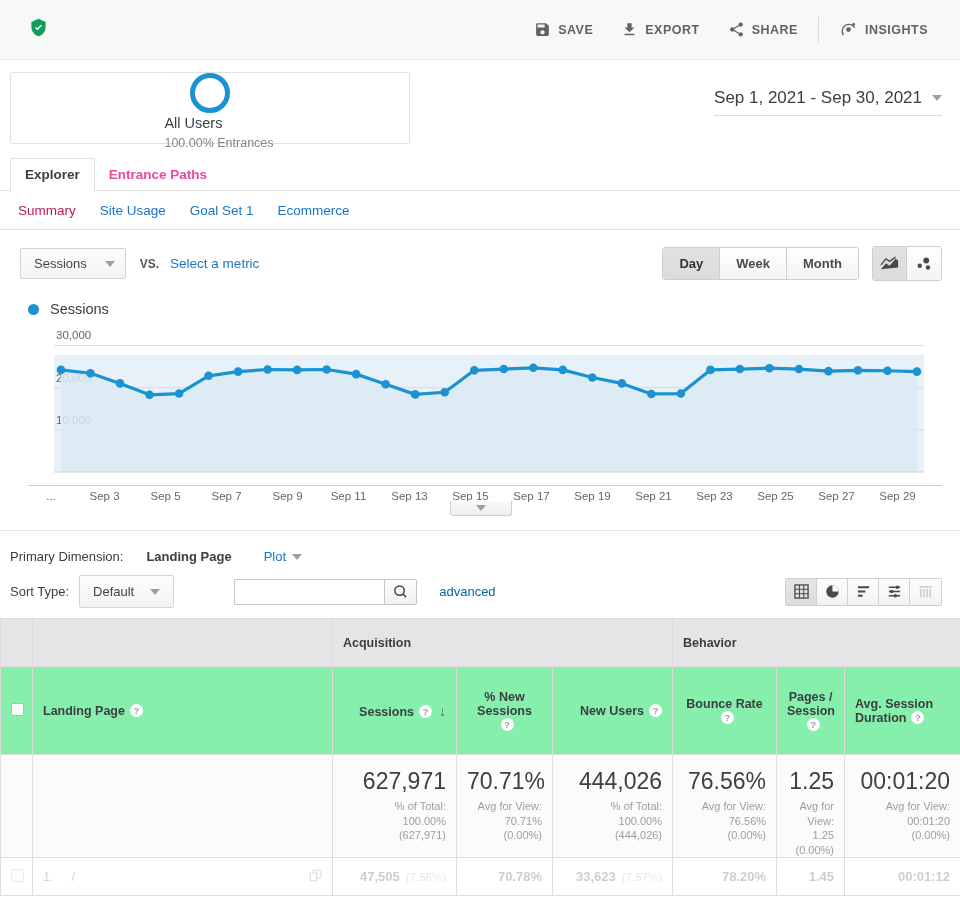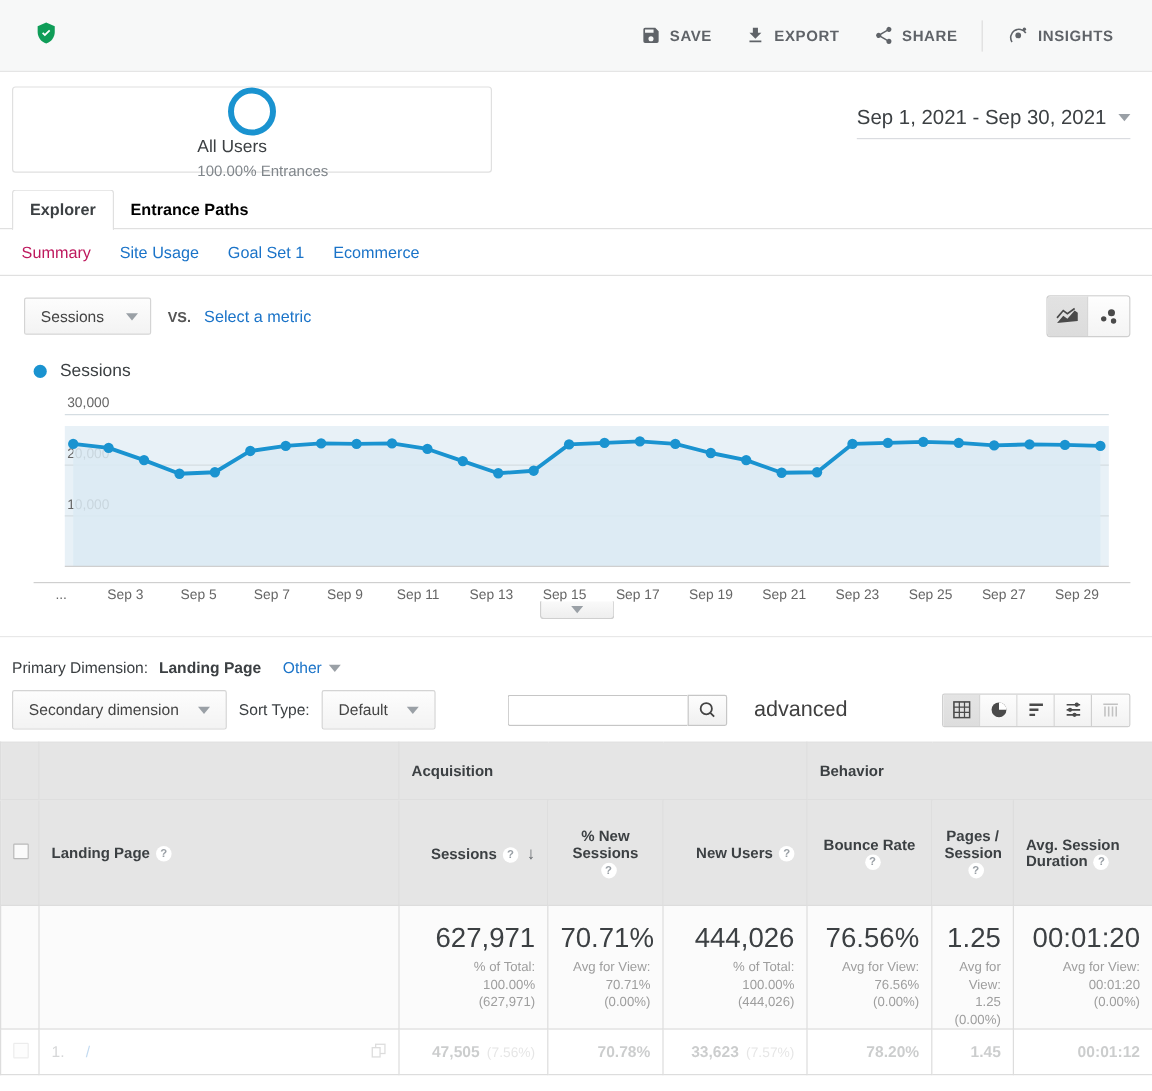--- a/index.html
+++ b/index.html
@@ -54,21 +54,21 @@
   .tabs::after { content: ""; position: absolute; left: 0; right: 0; bottom: 0; height: 1px; background: #e0e0e0; }
   .tab {
     padding: 8px 14px 9px; font-size: 13.5px; cursor: pointer;
     position: relative; z-index: 1;
   }
   .tab.active {
     color: #3c4043; font-weight: bold; background: #fff;
     border: 1px solid #e0e0e0; border-bottom: 1px solid #fff;
     border-radius: 3px 3px 0 0; margin-bottom: -1px;
   }
-  .tab.link { color: #000000; font-weight: bold; }
+  .tab.link { color: #ec4899; font-weight: bold; }
 
   .subnav { display: flex; gap: 24px; padding: 12px 0 11px 18px; border-bottom: 1px solid #e0e0e0; }
   .subnav span { font-size: 13.5px; cursor: pointer; color: #1a73c8; }
   .subnav span.active { color: #be185d; }
 
   
   .chart-panel { padding: 16px 18px 0 20px; }
   .metric-row { display: flex; align-items: center; }
   .select-btn {
     border: 1px solid #d4d4d4; border-radius: 2px;
@@ -108,21 +108,21 @@
 
   .handle-wrap { display: flex; justify-content: center; margin-top: -1px; }
   .handle {
     width: 62px; height: 15px; border: 1px solid #cfcfcf; border-top: none;
     border-radius: 0 0 3px 3px; background: linear-gradient(#fafafa, #eee);
     display: flex; align-items: center; justify-content: center; cursor: pointer;
   }
 
   
   .primary-dim {
-    display: flex; align-items: center; gap: 9px;
+    display: flex; align-items: center; gap: 23px;
     padding: 18px 0 11px 10px; font-size: 13px; color: #3c4043;
     border-top: 1px solid #e8e8e8; margin-top: 14px;
   }
   .pd-label { color: #3c4043; }
   .pd-value { font-weight: bold; }
   .pd-other { color: #1a73c8; cursor: pointer; margin-left: 9px; display: flex; align-items: center; gap: 6px; }
 
   .table-controls {
     display: flex; align-items: center; gap: 10px;
     padding: 0 18px 10px 10px;
@@ -139,36 +139,36 @@
   .search-input {
     width: 150px; height: 26px; border: 1px solid #c6c6c6; border-right: none;
     border-radius: 2px 0 0 2px; padding: 0 8px; font-size: 13px; outline: none;
     font-family: "Liberation Sans", sans-serif;
   }
   .search-btn {
     width: 33px; height: 26px; border: 1px solid #c6c6c6; border-radius: 0 2px 2px 0;
     background: linear-gradient(#fdfdfd, #f0f0f0);
     display: flex; align-items: center; justify-content: center; cursor: pointer;
   }
-  .adv-link { color: #404040; font-size: 18px; cursor: pointer; margin-left: 12px; text-align: center; }
+  .adv-link { color: #0369a1; font-size: 13px; cursor: pointer; margin-left: 12px; text-align: center; }
   .view-icons { margin-left: auto; display: flex; border: 1px solid #cfcfcf; border-radius: 2px; overflow: hidden; }
   .view-icons > div {
     width: 31px; height: 26px; display: flex; align-items: center; justify-content: center;
     background: linear-gradient(#fdfdfd, #f2f2f2); border-right: 1px solid #cfcfcf; cursor: pointer;
   }
   .view-icons > div:last-child { border-right: none; }
   .view-icons > div.active { background: linear-gradient(#e4e4e4, #dddddd); }
 
   
   table.report { width: 100%; border-collapse: collapse; table-layout: fixed; }
   table.report th, table.report td { border: 1px solid #ddd; }
   .grp-head { background: #e5e5e5; height: 48px; padding: 0 0 0 10px; text-align: left;
               font-size: 12.5px; font-weight: bold; color: #3c4043; vertical-align: middle; }
   .grp-blank { background: #e5e5e5; border-bottom: none !important; }
-  .col-head { background: #e5e5e5; height: 88px; vertical-align: middle;
+  .col-head { background: #86efac; height: 88px; vertical-align: middle;
               font-size: 12.5px; font-weight: bold; color: #3c4043; padding: 0 10px; }
   .col-head.right { text-align: right; }
   .col-head.left { text-align: left; }
   .qmark {
     display: inline-flex; align-items: center; justify-content: center;
     width: 13px; height: 13px; border-radius: 50%; background: #fff;
     color: #9aa0a6; font-size: 9.5px; font-weight: bold; margin-left: 5px;
     vertical-align: 1px; cursor: pointer;
   }
   .sortarrow { color: #5f6368; font-size: 14px; margin-left: 7px; }
@@ -265,20 +265,25 @@
 <div class="chart-panel">
   <div class="metric-row">
     <div class="select-btn">
       <span>Sessions</span>
       <span class="caret"></span>
     </div>
     <span class="vs-label">VS.</span>
     <span class="link-blue">Select a metric</span>
 
     <div class="right-controls">
+      <div class="btn-group">
+        <div class="active">Day</div>
+        <div>Week</div>
+        <div>Month</div>
+      </div>
       <div class="icon-group">
         <div class="active">
           <svg width="19" height="16" viewBox="0 0 22 18">
               <path fill="#4a4a4a" d="M1 15l6-7 4 3 7-8 3 2v8z"></path>
               <path fill="none" stroke="#4a4a4a" stroke-width="1.6" d="M1 10l6-7 4 3 7-5"></path>
             </svg>
         </div>
         <div>
           <svg width="19" height="16" viewBox="0 0 22 18">
               <circle cx="13" cy="5" r="3.4" fill="#4a4a4a"></circle>
@@ -360,30 +365,26 @@
     <div class="handle">
       <span class="caret"></span>
     </div>
   </div>
 </div>
 
 <div class="primary-dim">
   <span class="pd-label">Primary Dimension:</span>
   <span class="pd-value">Landing Page</span>
   <span class="pd-other">
-    <span>Other</span>
+    <span>Plot</span>
     <span class="caret"></span>
   </span>
 </div>
 
 <div class="table-controls">
-  <div class="ctl-btn">
-    <span>Secondary dimension</span>
-    <span class="caret"></span>
-  </div>
   <span class="ctl-text">Sort Type:</span>
   <div class="ctl-btn">
     <span>Default</span>
     <span class="caret"></span>
   </div>
   <div class="search-wrap">
     <input class="search-input" type="text" placeholder="" style="">
     <div class="search-btn">
       <svg width="15" height="15" viewBox="0 0 24 24">
           <path fill="none" stroke="#444" stroke-width="2.4" d="M10.5 3a7.5 7.5 0 107.5 7.5A7.5 7.5 0 0010.5 3zm5.8 13.3L21 21"></path>

